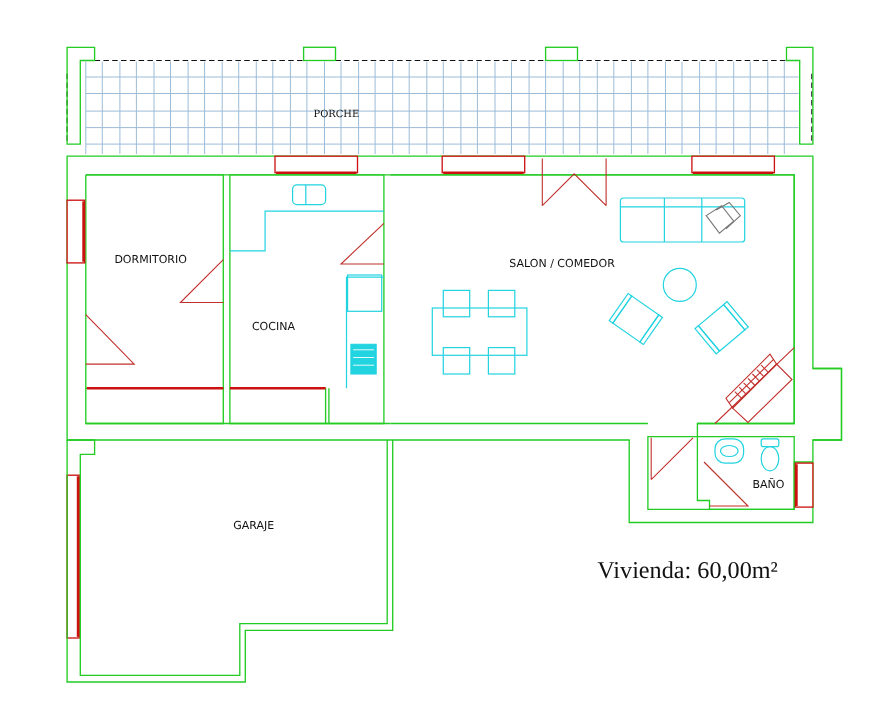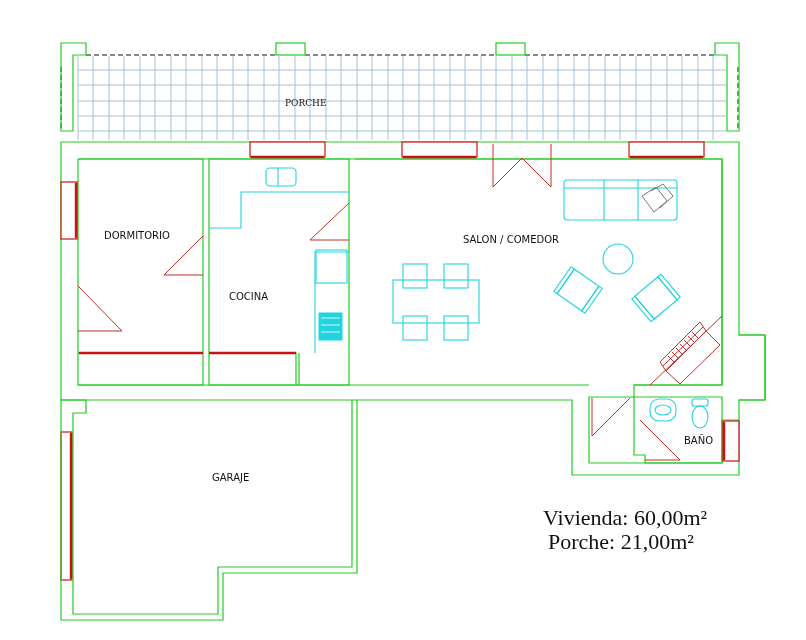--- a/index.html
+++ b/index.html
@@ -162,14 +162,13 @@
 
   <text class="room-label" x="104" y="239">DORMITORIO</text>
   <text class="room-label" x="229" y="300">COCINA</text>
   <text class="room-label" x="463" y="243">SALON / COMEDOR</text>
   <text class="room-label" x="684" y="444">BAÑO</text>
   <text class="room-label" x="212" y="481">GARAJE</text>
 </svg>
 
 <div class="legend">
   <div class="line l1">Vivienda: 60,00m²</div>
-  <div class="line l2">Porche: 21,00m²</div>
 </div>
 
 </body></html>

